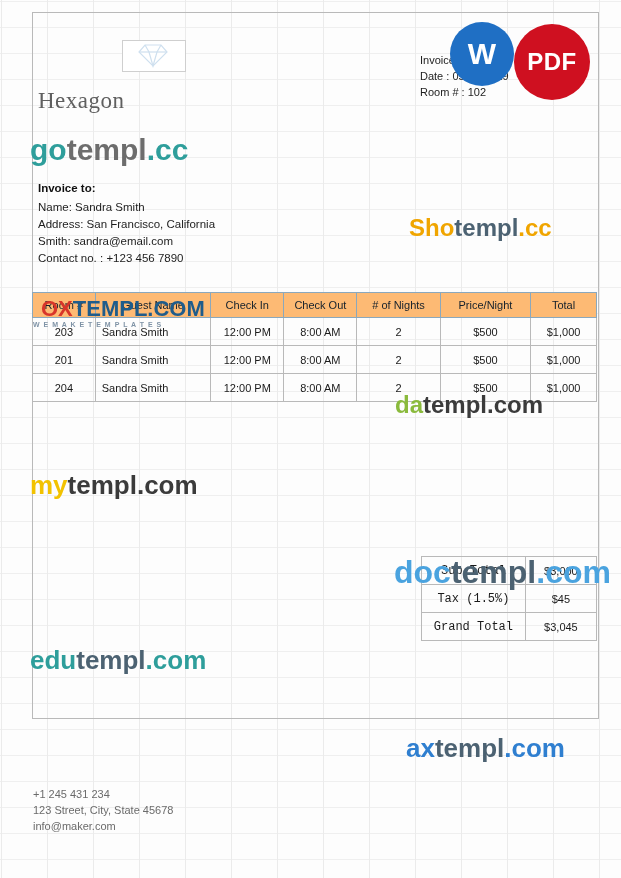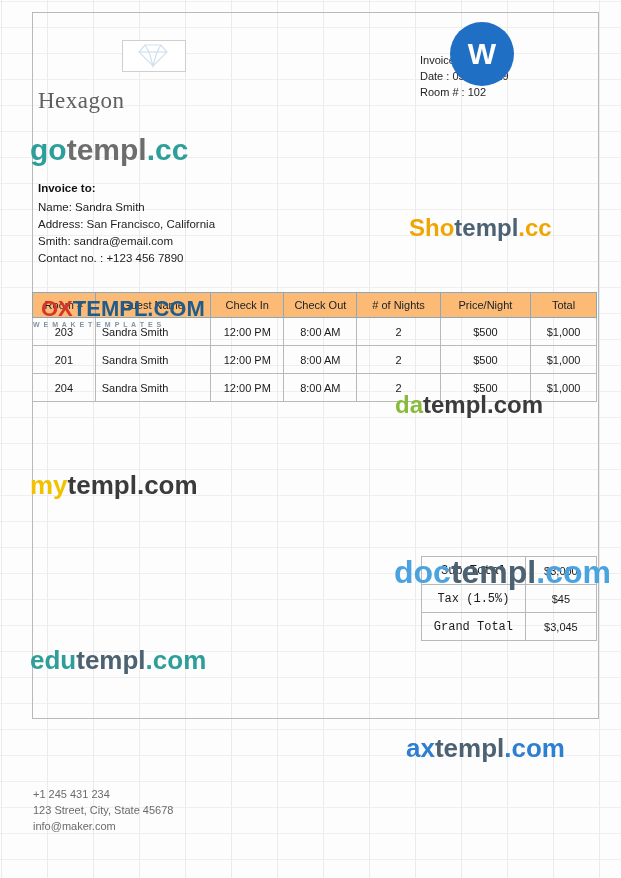--- a/index.html
+++ b/index.html
@@ -313,20 +313,23 @@
     </tr>
   </tbody>
     </table>
 
   <div class="footer">
     <div>+1 245 431 234</div>
     <div>123 Street, City, State 45678</div>
     <div>info@maker.com</div>
   </div>
 
+  <div class="badge" id="badge-pdf">
+    <span>PDF</span>
+  </div>
   <div class="badge" id="badge-w">
     <span>W</span>
   </div>
 
   <div class="wm" id="wm-go">
     <span class="c-teal">go</span><span class="c-grey">templ</span><span class="c-teal">.cc</span>
   </div>
 
   <div class="wm" id="wm-sho">
     <span class="c-orange">Sho</span><span class="c-slate">templ</span><span class="c-orange">.cc</span>

